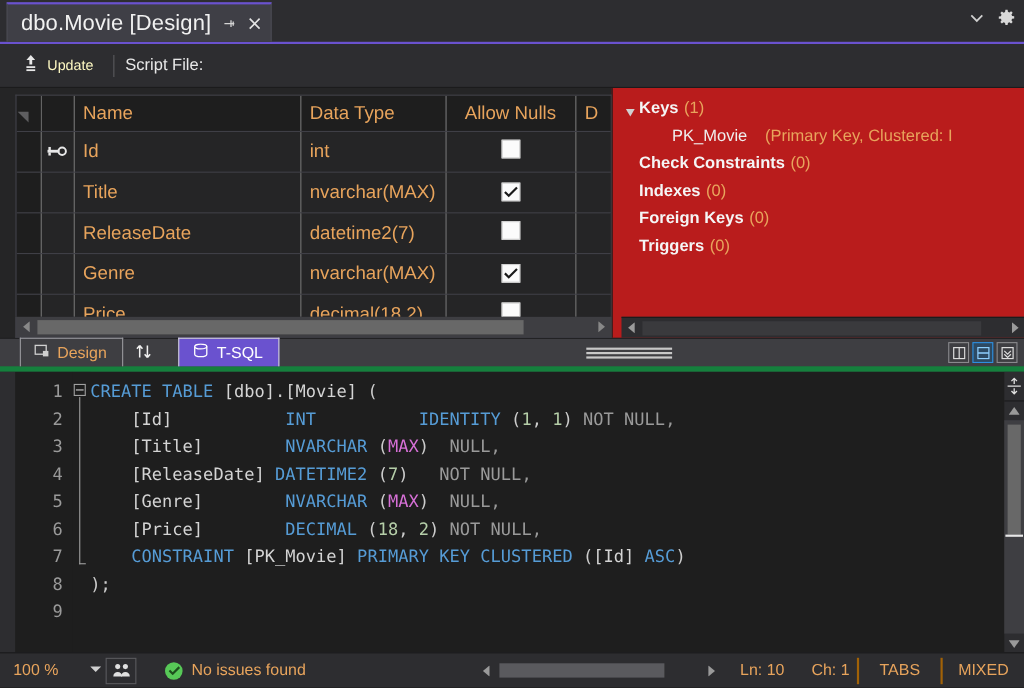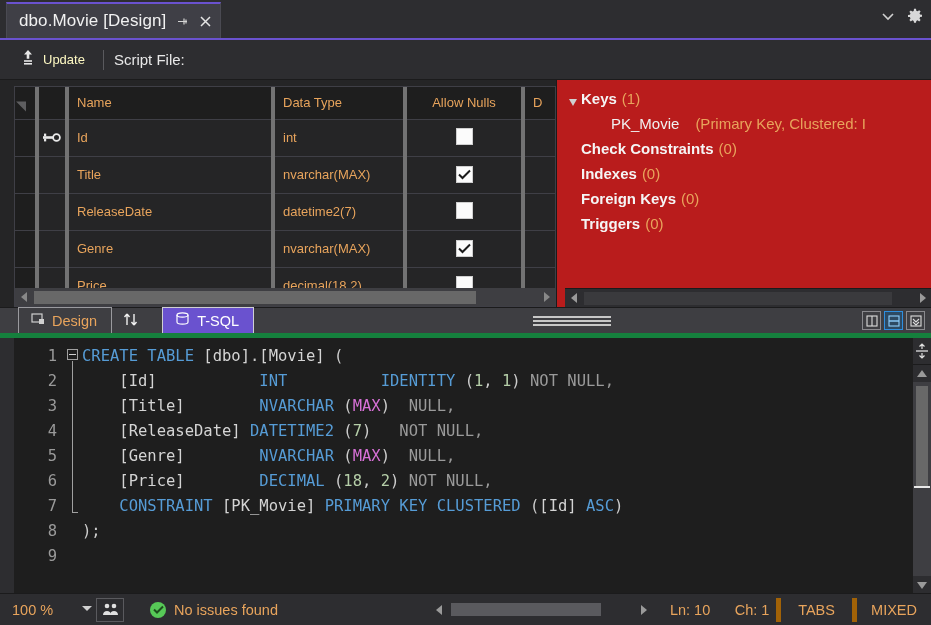--- a/index.html
+++ b/index.html
@@ -25,21 +25,21 @@
   }
   .doctab {
     height: 36px; margin-left: 6px;
     background: #3f3f46;
     display: flex; align-items: center;
     padding: 0 8px 0 12px; gap: 10px;
     border-top: 2px solid #6a52cf;
     border-left: 1px solid #4a4a52;
     border-right: 1px solid #4a4a52;
   }
-  .doctab-title { color: #f1f1f1; font-size: 17px; letter-spacing: .1px; }
+  .doctab-title { color: #f1f1f1; font-size: 20px; letter-spacing: .1px; }
   .tabicon { color: #d4d4d4; font-size: 14px; line-height: 1; cursor: pointer; }
   .tabicon svg { display: block; }
   .tabstrip-right {
     position: absolute; right: 8px; top: 8px;
     display: flex; align-items: center; gap: 12px;
   }
   .tsr-btn { color: #d0d0d0; display: flex; align-items: center; cursor: pointer; }
 
   
   .toolbar {
@@ -76,22 +76,22 @@
     padding: 6px 0 0 14px;
     display: flex; flex-direction: column;
   }
   .gridbox {
     flex: 1; display: flex; flex-direction: column;
     border: 1px solid #3f3f46; border-bottom: none;
     overflow: hidden; position: relative;
   }
   table.dgv { border-collapse: collapse; width: 100%; table-layout: fixed; }
   table.dgv th, table.dgv td {
-    font-size: 13px; text-align: left;
-    border-right: 4px solid #737373;
+    font-size: 17px; text-align: left;
+    border-right: 1px solid #737373;
     border-bottom: 1px solid #3f3f46;
     height: 37px; overflow: hidden; white-space: nowrap;
   }
   table.dgv th {
     background: #1e1e1e; color: #e8a45c;
     font-weight: normal; padding: 0 8px; height: 32px;
     border-bottom: 1px solid #3f3f46;
   }
   table.dgv td { background: #252526; color: #e8a45c; padding: 0 8px; }
   .col-gutter { width: 22px; background: #1e1e1e !important; padding: 0 !important; }
@@ -295,21 +295,21 @@
   .sb-hscroll {
     margin-left: auto; display: flex; align-items: center;
     width: 222px; height: 18px;
   }
   .sb-cell {
     color: #e8a45c; display: flex; align-items: center;
     justify-content: center; height: 22px;
   }
   .sb-lnch { padding: 0 0 0 14px; min-width: 62px; }
   .sb-box {
-    border-left: 5px solid #a16207; padding: 0 14px;
+    border-left: 2px solid #a16207; padding: 0 14px;
     min-width: 76px; height: 24px;
   }
 </style>
 </head>
 <body>
 
 <div id="app">
 
   <div class="tabstrip">
     <div class="doctab">

